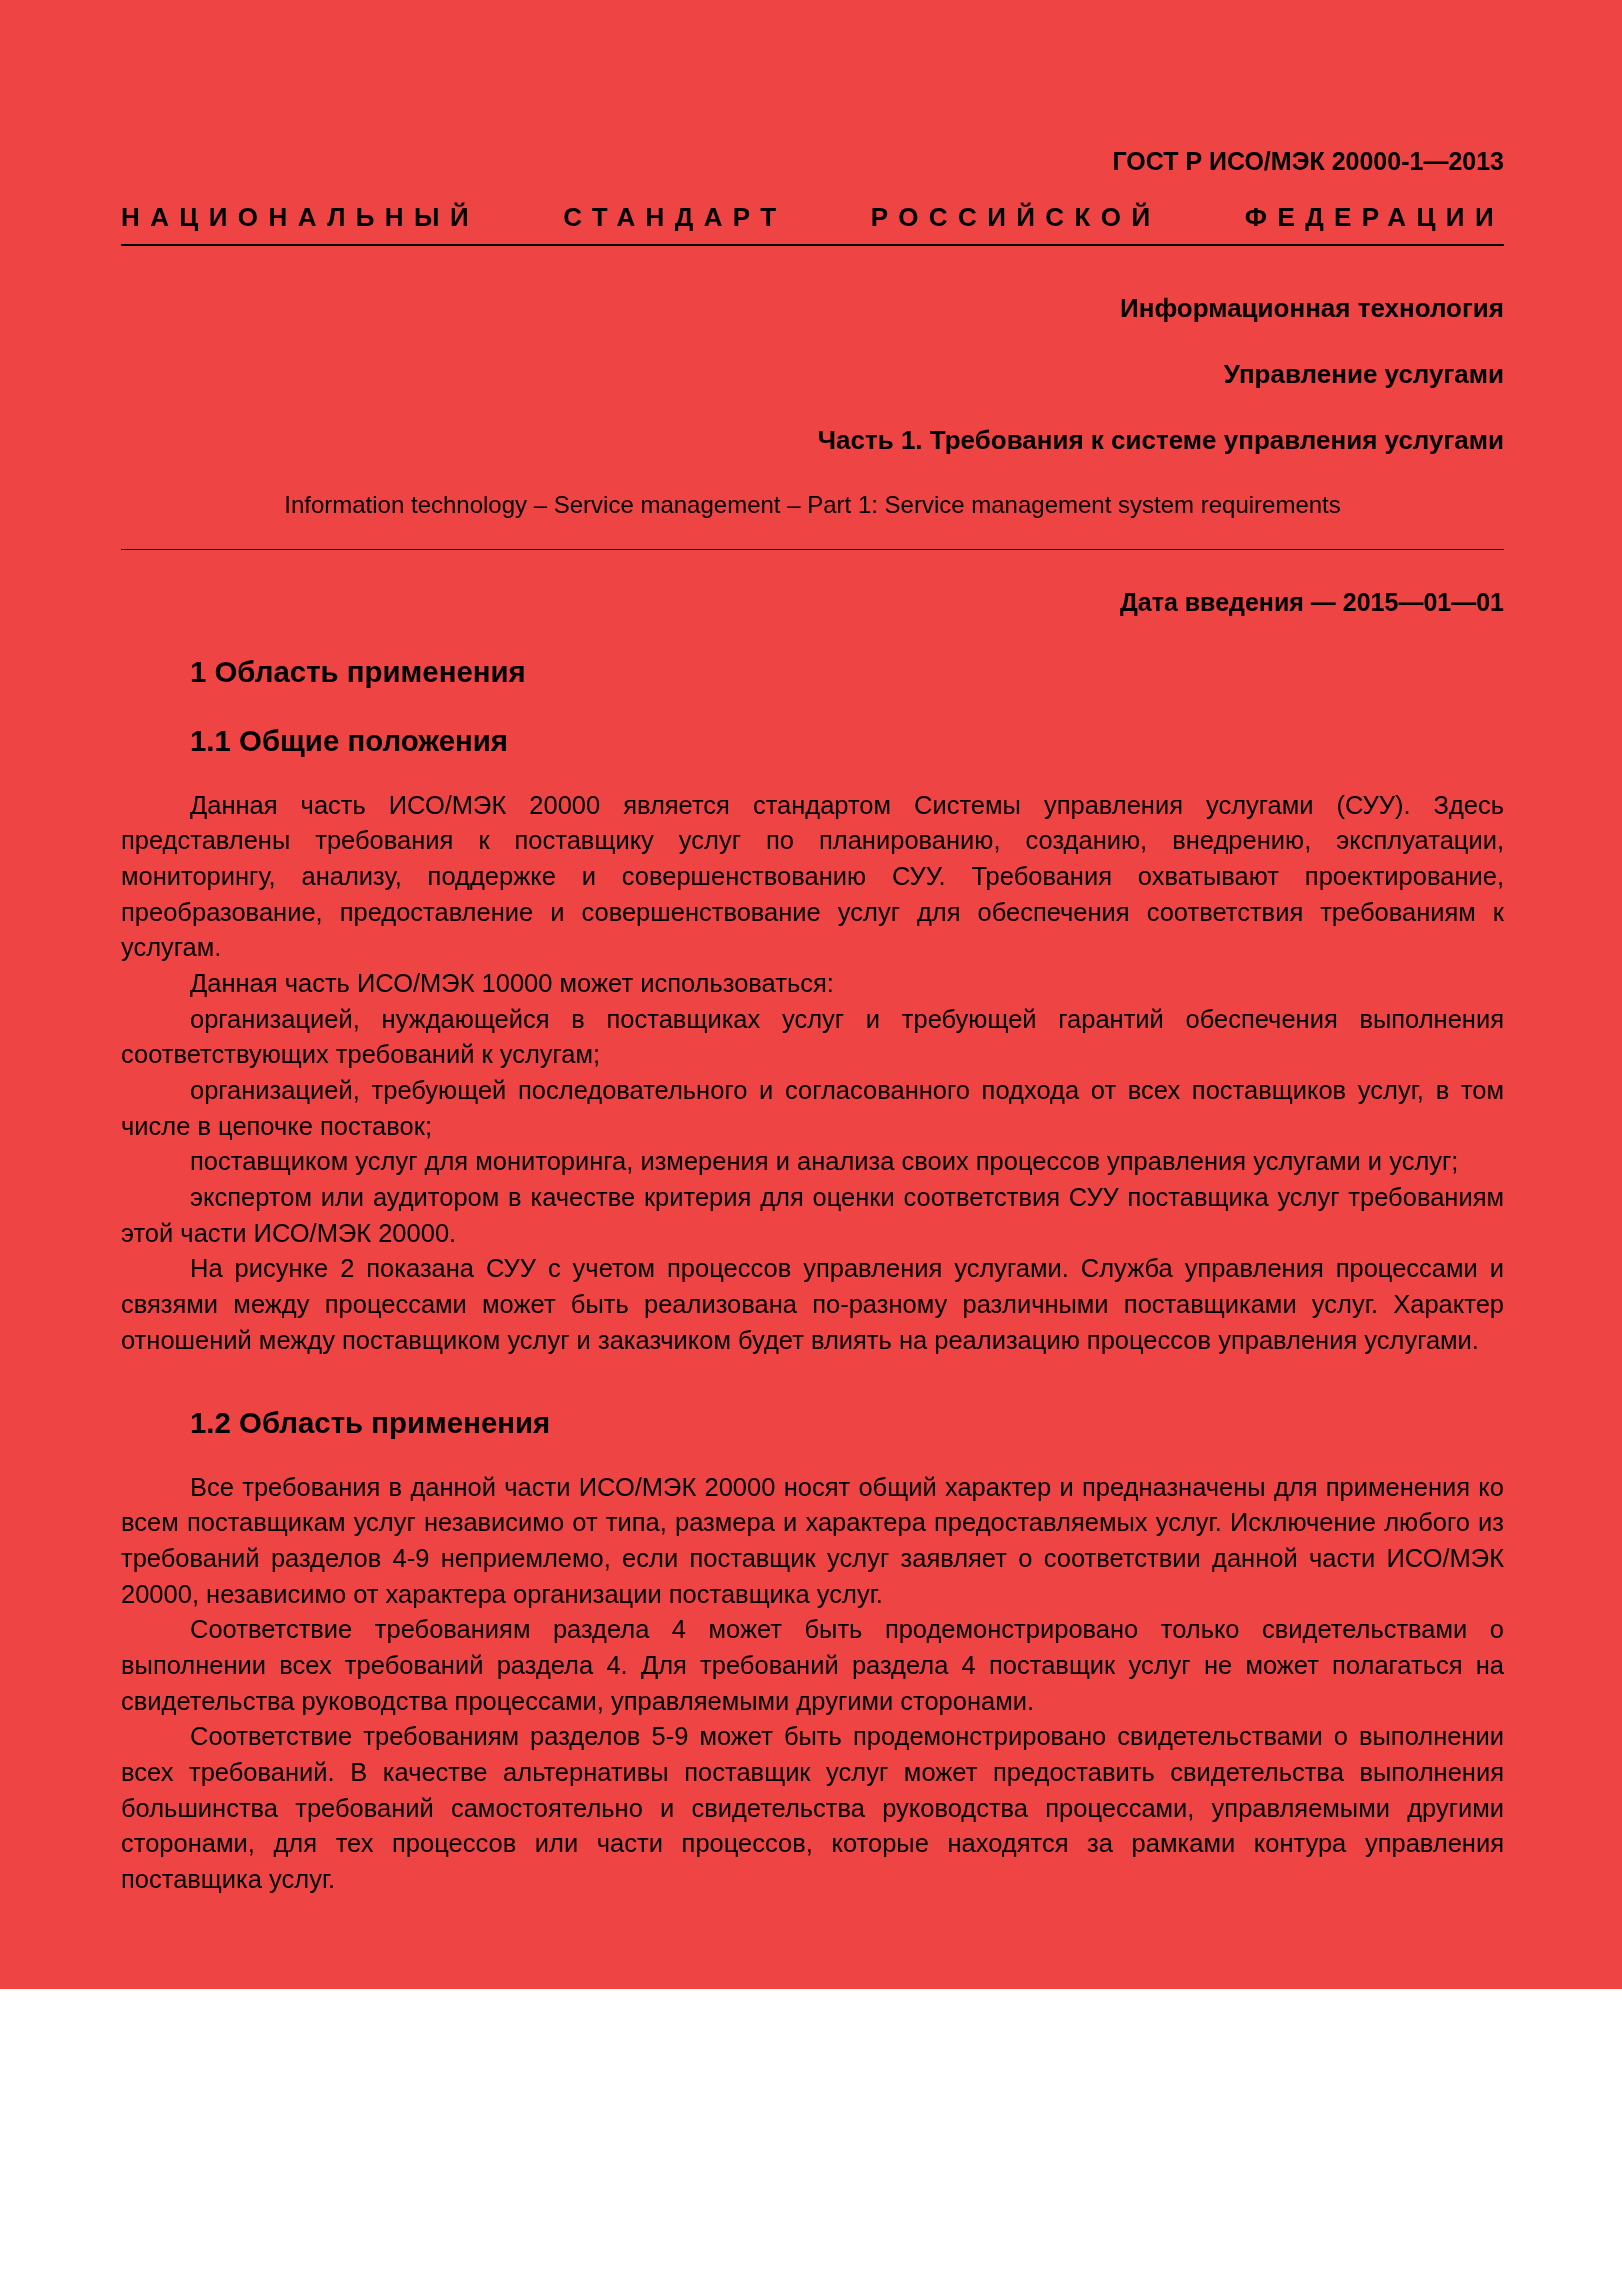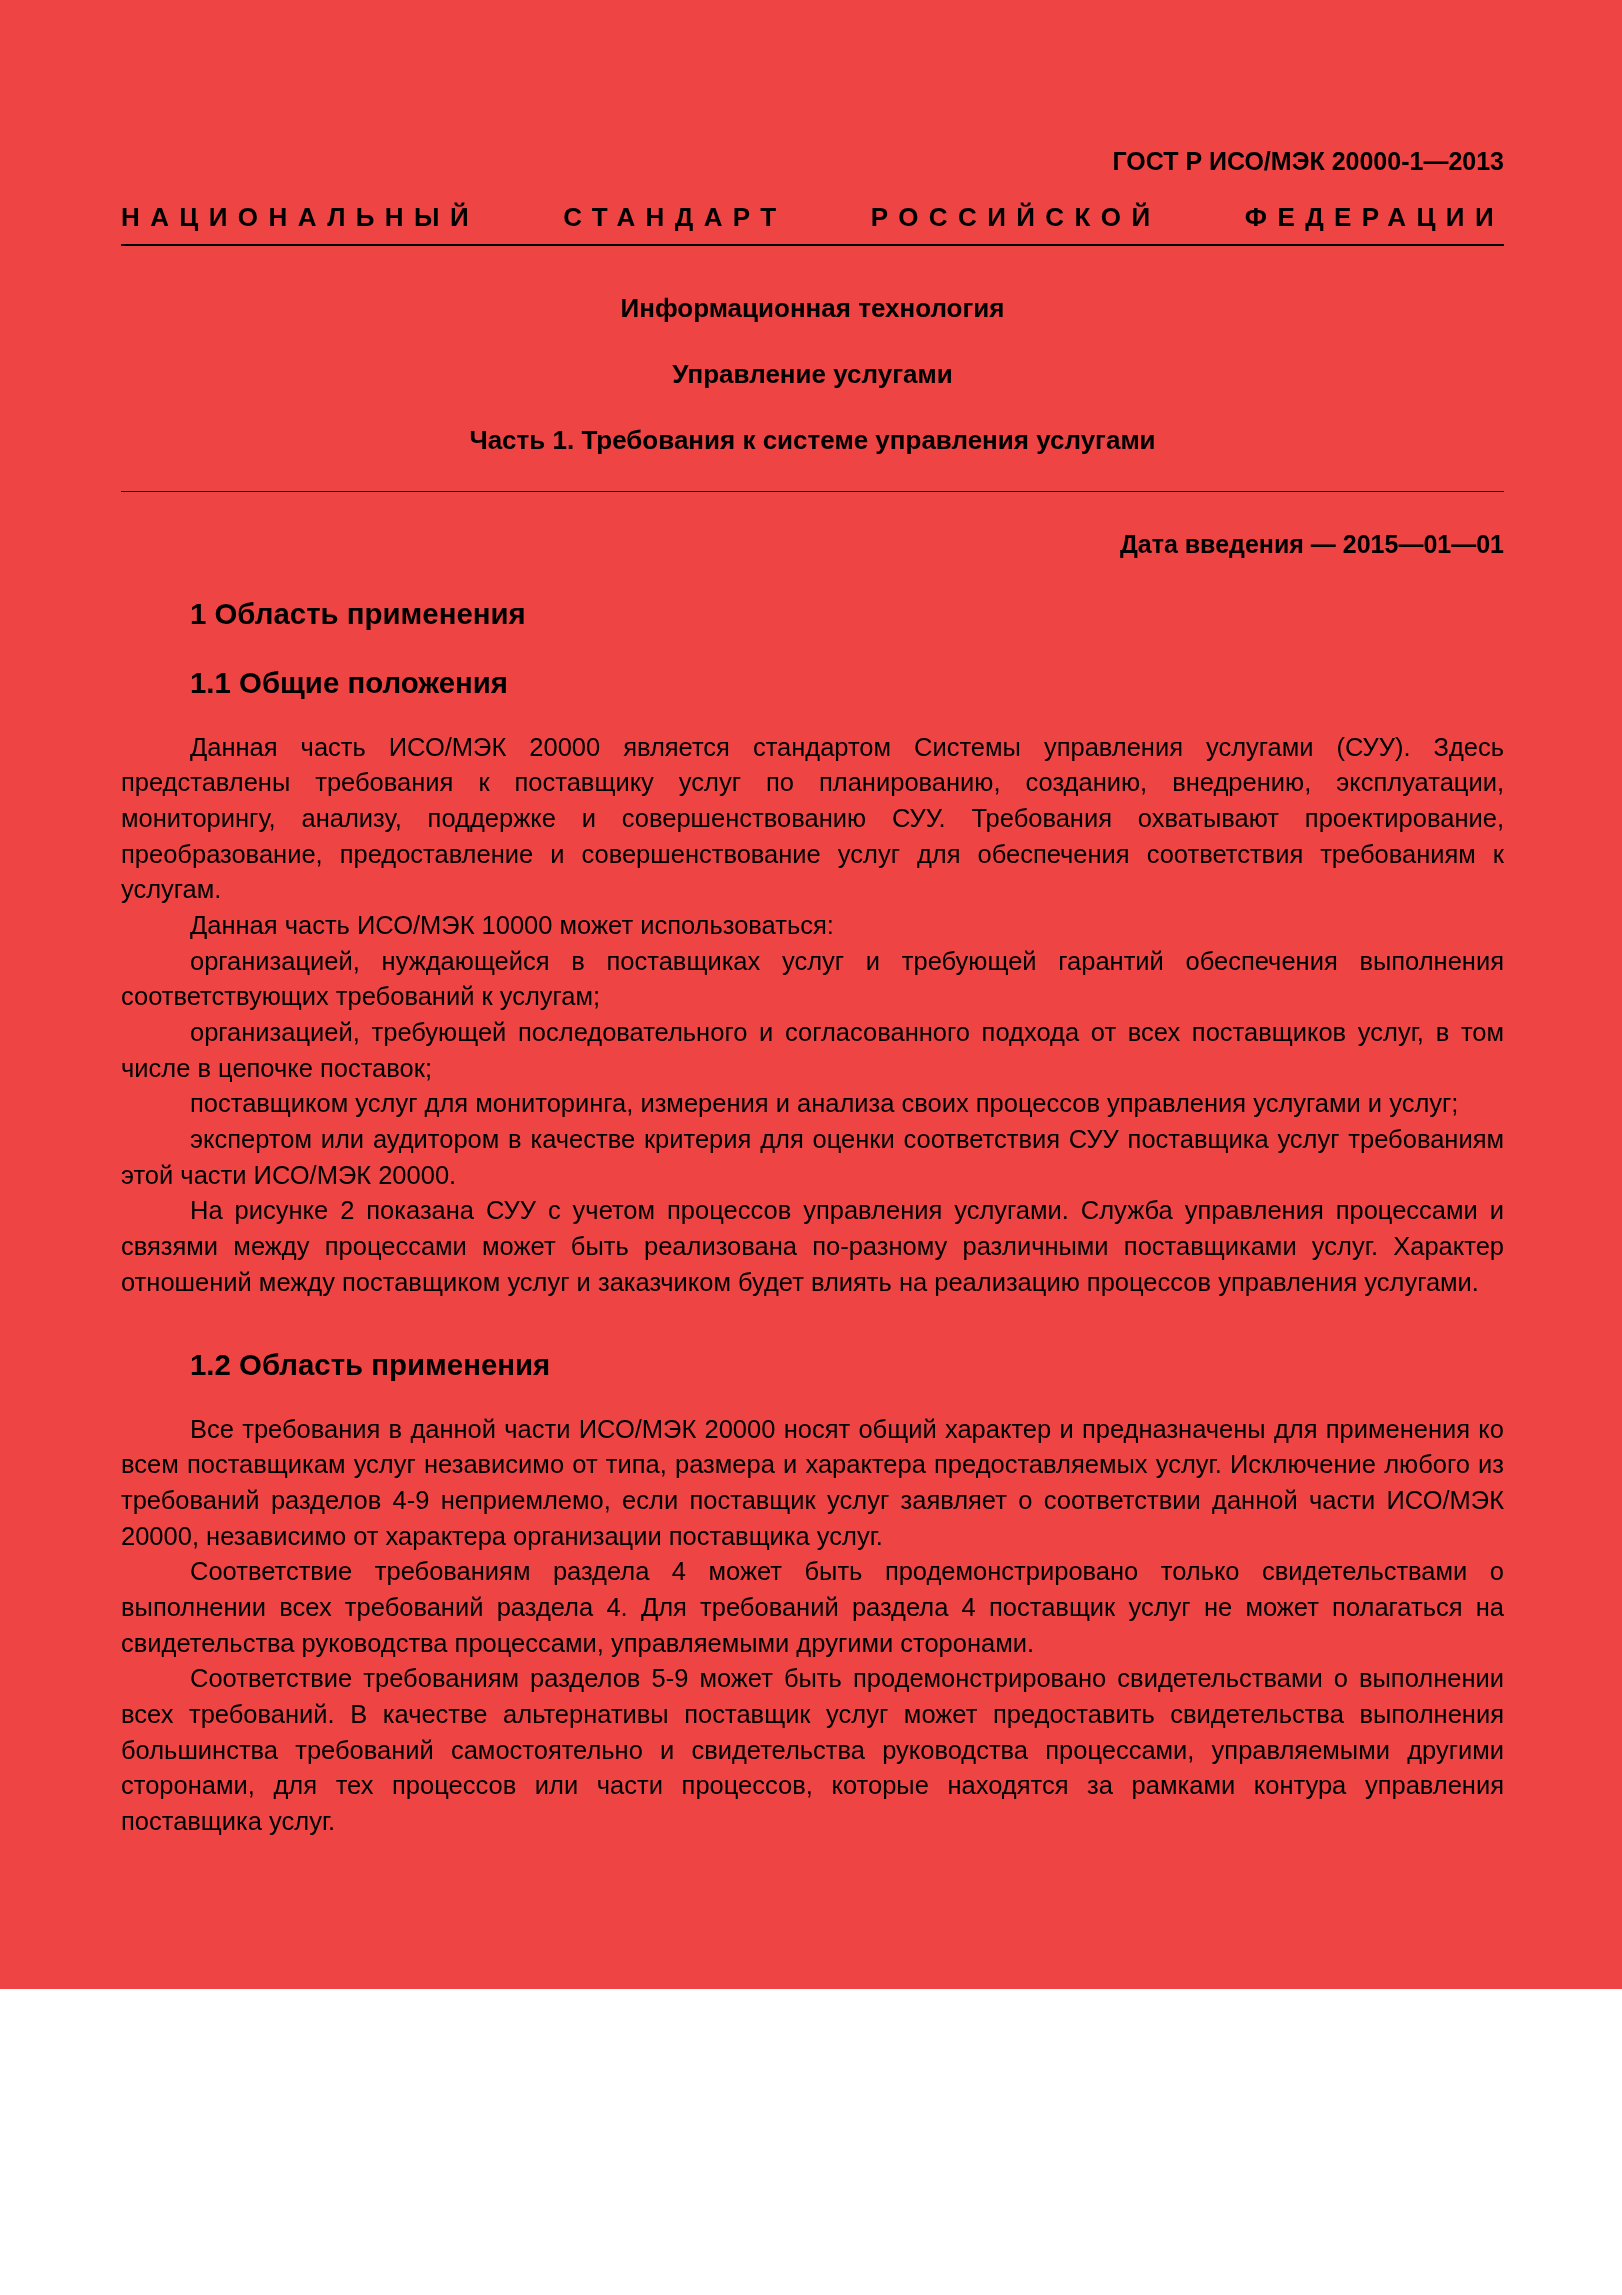--- a/index.html
+++ b/index.html
@@ -29,21 +29,21 @@
     font-size: 26px;
     letter-spacing: 0.40em;
     text-align: justify;
     text-align-last: justify;
     border-bottom: 2.6px solid #000;
     padding-bottom: 10.5px;
     margin: 0 0 47px 0;
     white-space: normal;
   }
   .title-line {
-    text-align: center;
+    text-align: right;
     font-weight: bold;
     font-size: 26px;
     margin: 0 0 35px 0;
   }
   .title-en {
     text-align: center;
     font-weight: normal;
     font-size: 24px;
     margin: 0 0 30px 0;
   }
@@ -107,20 +107,21 @@
   <div class="doc-code">ГОСТ Р ИСО/МЭК 20000-1—2013</div>
 
   <div class="banner">НАЦИОНАЛЬНЫЙ СТАНДАРТ РОССИЙСКОЙ ФЕДЕРАЦИИ</div>
 
   <div class="title-line">Информационная технология</div>
 
   <div class="title-line">Управление услугами</div>
 
   <div class="title-line">Часть 1. Требования к системе управления услугами</div>
 
+  <div class="title-en">Information technology – Service management – Part 1: Service management system requirements</div>
 
   <hr class="header-rule">
 
   <div class="effective-date">Дата введения — 2015—01—01</div>
 
   <h1 class="sec-heading">1 Область применения</h1>
 
   <h2 class="sub-heading">1.1 Общие положения</h2>
 
   <p class="body-par">Данная часть ИСО/МЭК 20000 является стандартом Системы управления услугами (СУУ). Здесь представлены требования к поставщику услуг по планированию, созданию, внедрению, эксплуатации, мониторингу, анализу, поддержке и совершенствованию СУУ. Требования охватывают проектирование, преобразование, предоставление и совершенствование услуг для обеспечения соответствия требованиям к услугам.</p>

